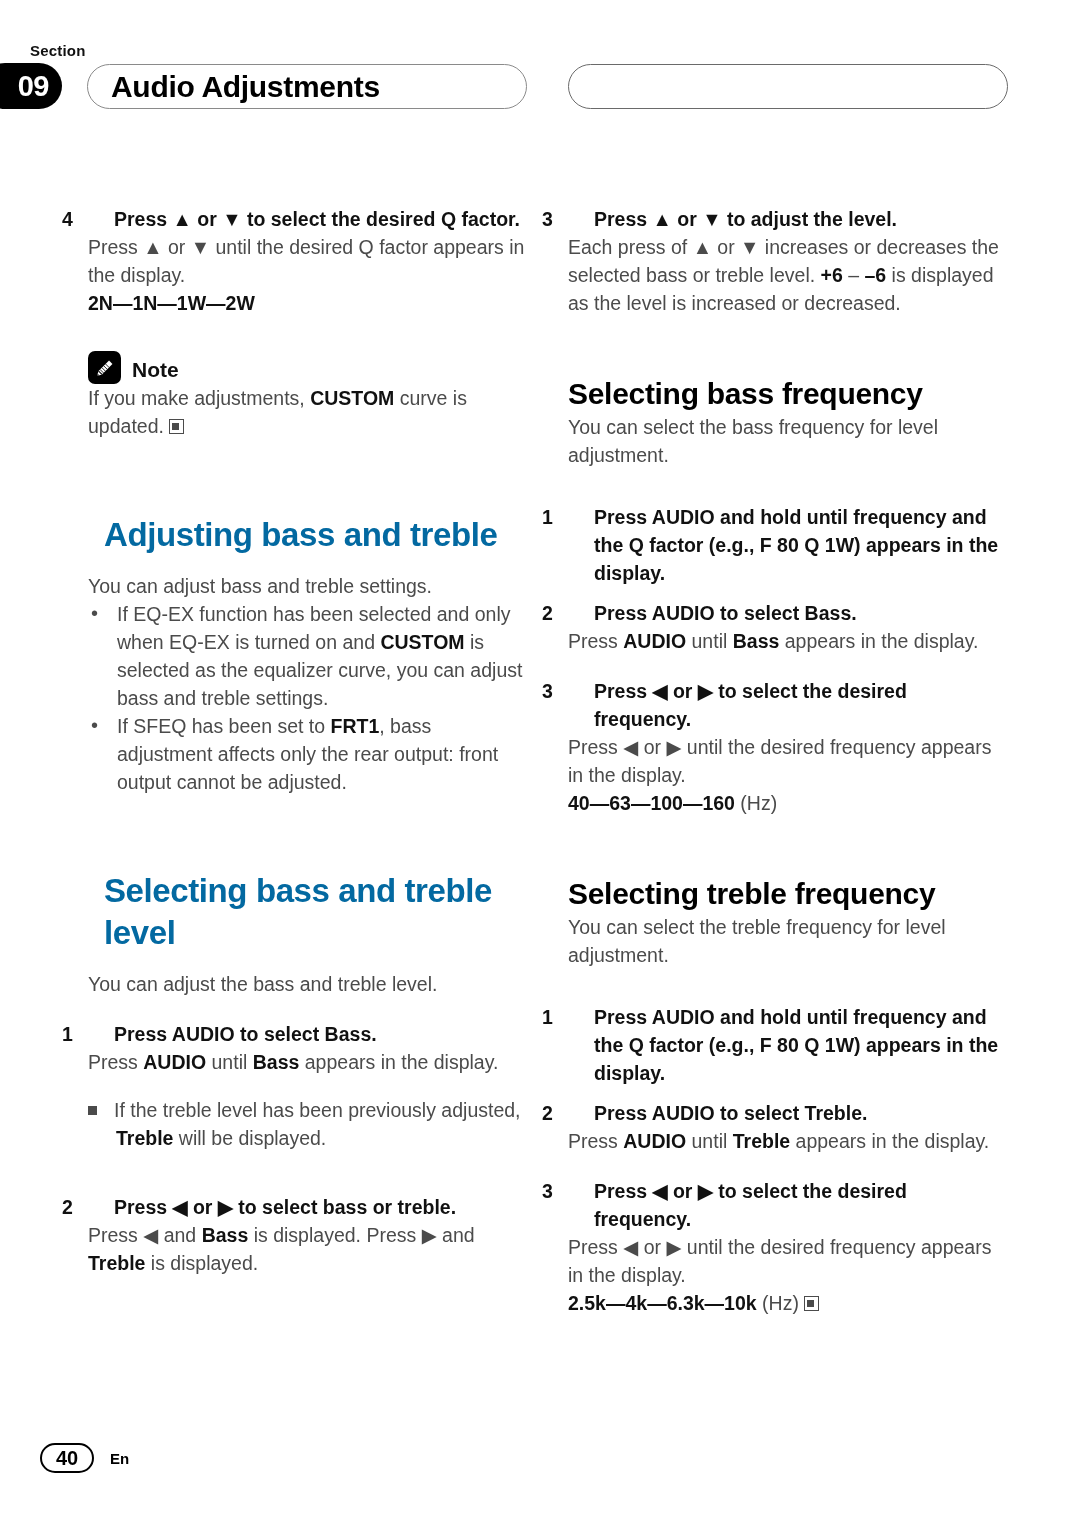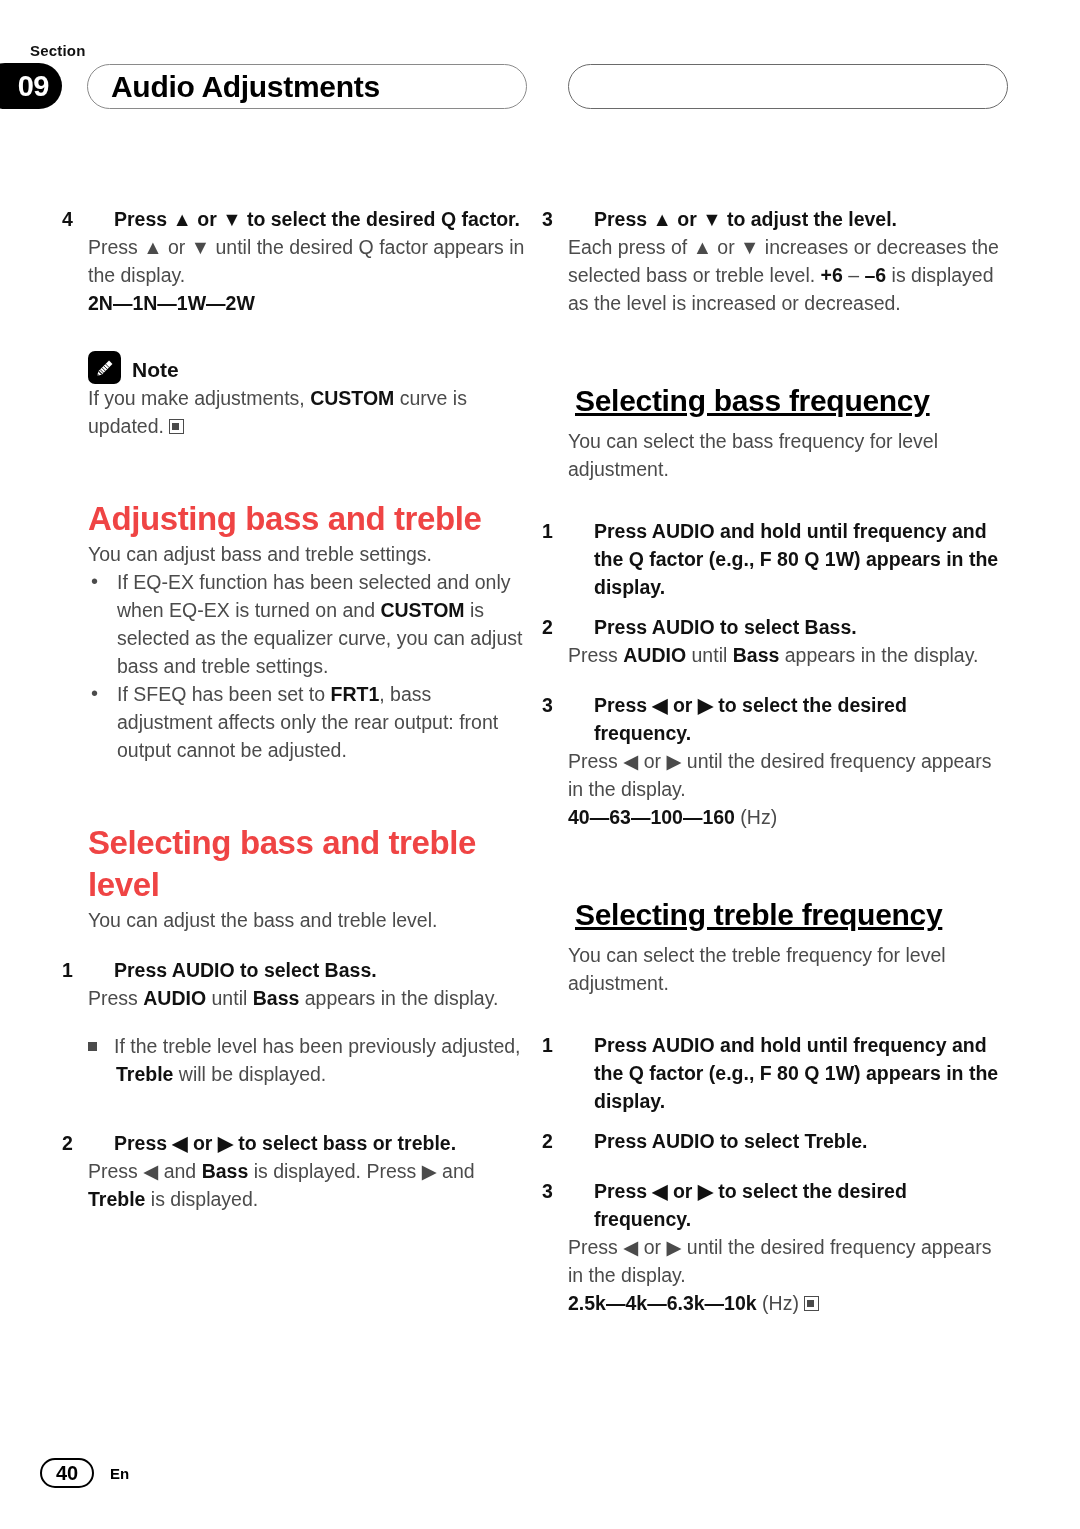--- a/index.html
+++ b/index.html
@@ -59,25 +59,25 @@
     margin:0 0 0 0;
     text-indent:-26px; padding-left:26px;
   }
   .step .num { display:inline-block; width:26px; }
   .body-p { margin:0; color:#4b4b4b; }
   .values { margin:0; color:#111; font-weight:bold; }
   .values .unit { font-weight:normal; color:#4b4b4b; }
 
   h2.heading {
     font-size:30px; font-weight:bold; color:#000;
-    margin:7px; line-height:38px; letter-spacing:-0.3px;text-decoration:underline;
+    margin:0; line-height:38px; letter-spacing:-0.3px;
   }
   h2.heading-big {
-    font-size:33px; font-weight:bold; color:#ef4444;
-    margin:0; line-height:42px; letter-spacing:-0.4px;
+    font-size:33px; font-weight:bold; color:#0369a1;
+    margin:16px; line-height:42px; letter-spacing:-0.4px;
   }
 
   .gap-sm { height:12px; }
   .gap-md { height:22px; }
   .gap-lg { height:34px; }
   .gap-xxl { height:58px; }
 
   
   .note-head { display:flex; align-items:flex-end; margin:0; }
   .note-icon {
@@ -113,21 +113,21 @@
     display:inline-block; width:15px; height:15px;
     border:1.6px solid #4b4b4b; position:relative; vertical-align:-1px;
     margin-left:5px;
   }
   .endmark:before {
     content:""; position:absolute; left:2.5px; top:2.5px;
     width:7px; height:7px; background:#4b4b4b;
   }
 
   
-  .footer { position:absolute; left:0; bottom:1px; width:1080px; height:90px; }
+  .footer { position:absolute; left:0; bottom:16px; width:1080px; height:90px; }
   .page-num {
     position:absolute; left:40px; top:20px;
     width:54px; height:30px;
     border:2px solid #000; border-radius:15px;
     display:flex; align-items:center; justify-content:center;
     font-size:20px; font-weight:bold; color:#000;
   }
   .lang-code {
     position:absolute; left:110px; top:27px;
     font-size:15px; font-weight:bold; color:#000;
@@ -224,20 +224,21 @@
   <h2 class="heading">Selecting treble frequency</h2>
   <p class="body-p">You can select the treble frequency for level adjustment.</p>
 
   <div class="gap-lg"></div>
 
   <p class="step"><span class="num">1</span><span>Press AUDIO and hold until frequency and the Q factor (e.g., F 80 Q 1W) appears in the display.</span></p>
 
   <div class="gap-sm"></div>
 
   <p class="step"><span class="num">2</span><span>Press AUDIO to select Treble.</span></p>
+  <p class="body-p"><span>Press </span><b class="kw">AUDIO</b><span> until </span><b class="kw">Treble</b><span> appears in the display.</span></p>
 
   <div class="gap-md"></div>
 
   <p class="step"><span class="num">3</span><span>Press ◀ or ▶ to select the desired frequency.</span></p>
   <p class="body-p">Press ◀ or ▶ until the desired frequency appears in the display.</p>
   <p class="values"><span>2.5k—4k—6.3k—10k</span><span class="unit"> (Hz)</span><span class="endmark"></span></p>
 
 </div>
 
 <div class="footer">

